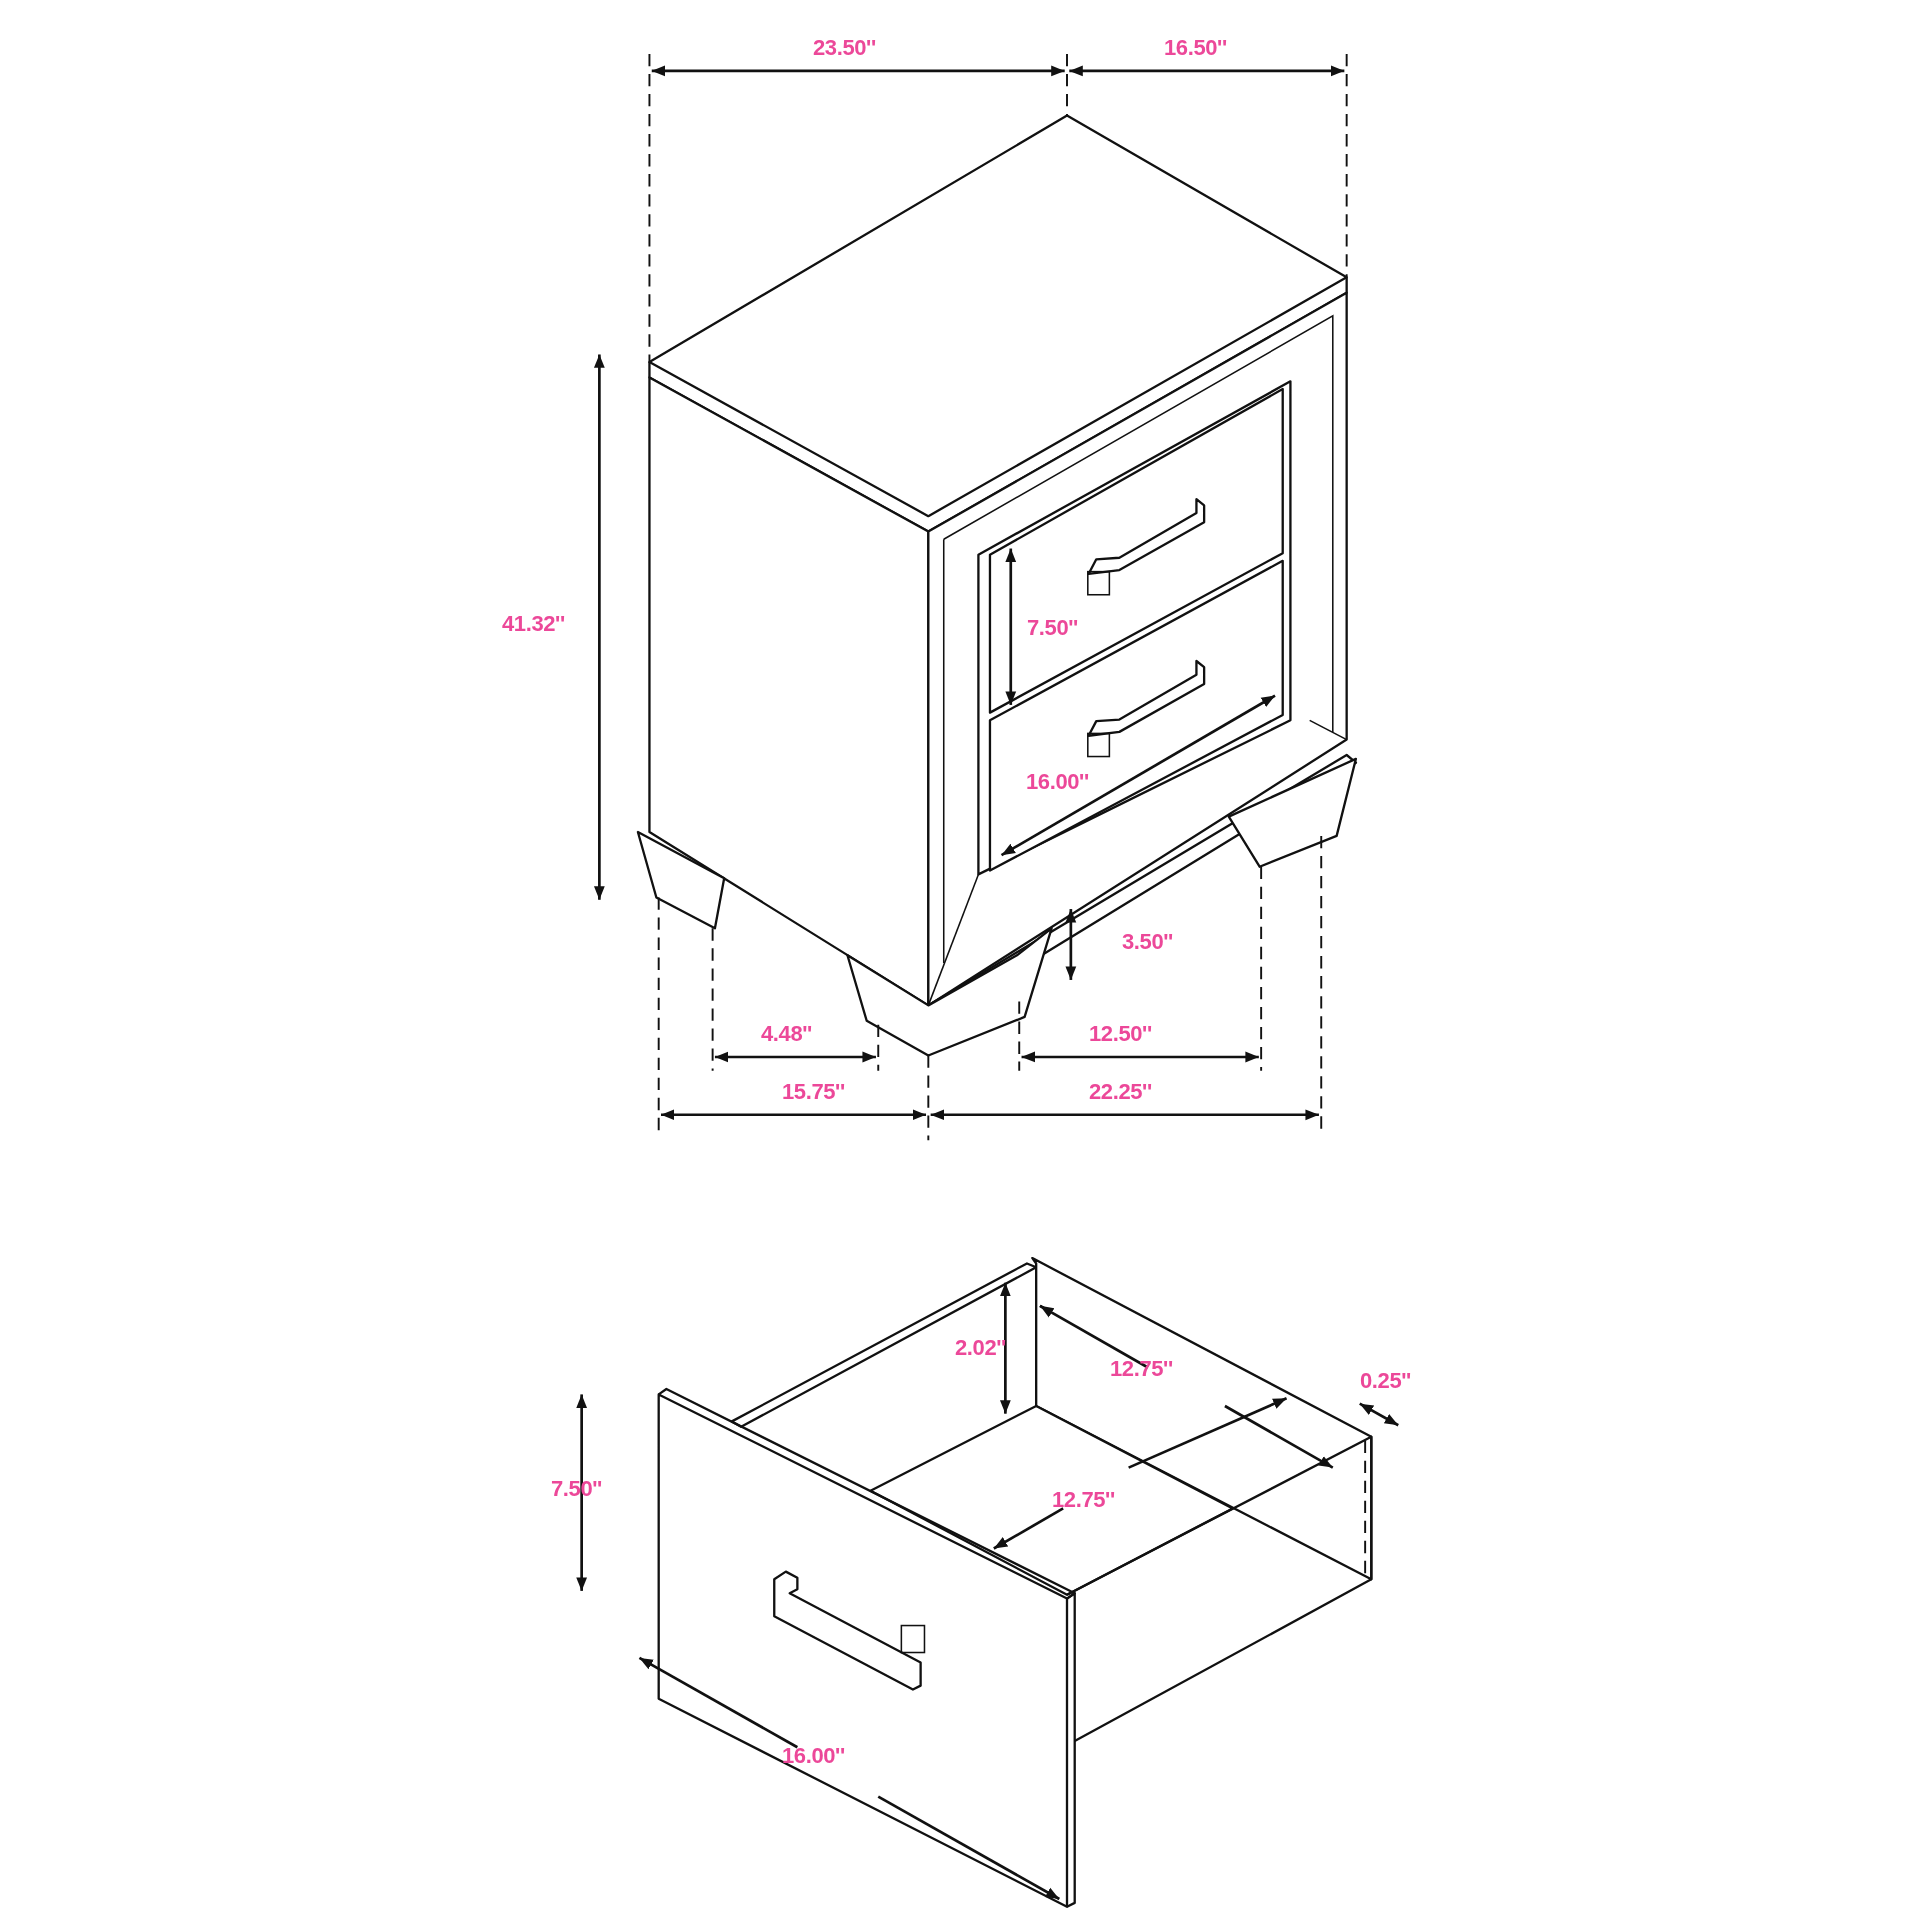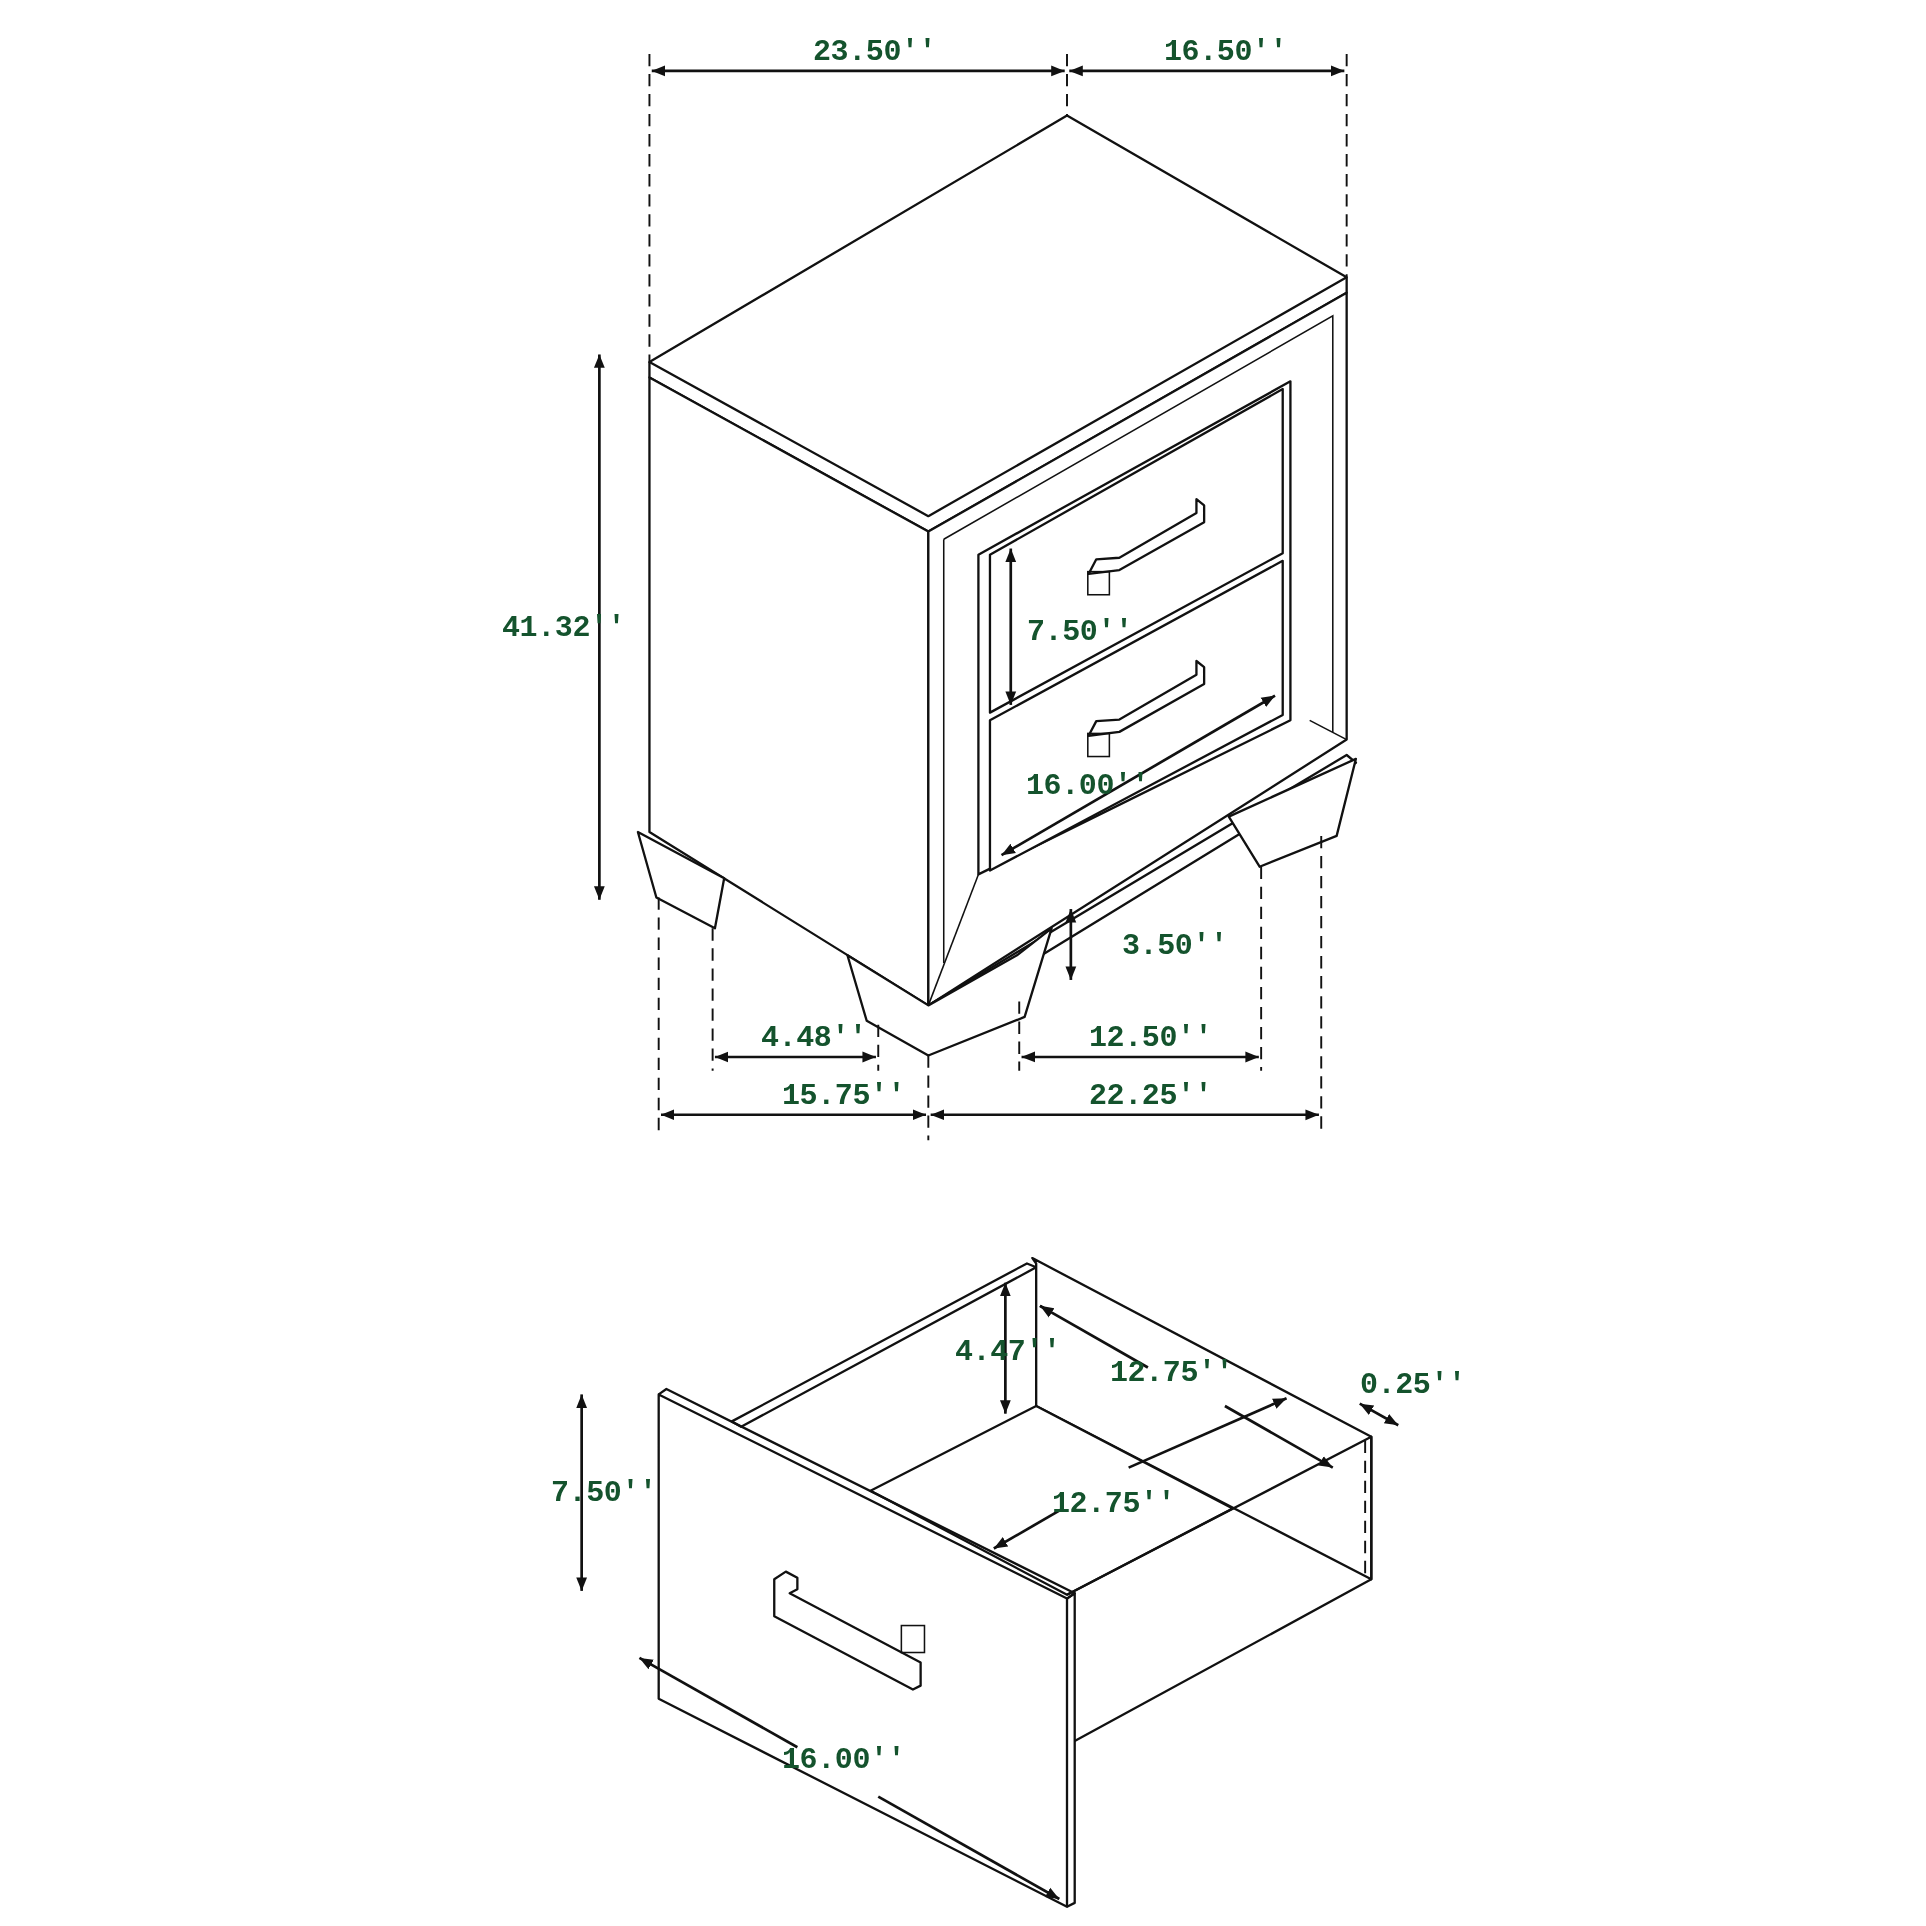--- a/index.html
+++ b/index.html
@@ -3,21 +3,21 @@
 <meta charset="utf-8">
 <style>
   html, body { margin: 0; padding: 0; background: #ffffff; }
   body { width: 1926px; height: 1926px; position: relative; overflow: hidden; font-family: "Liberation Sans", sans-serif; }
   svg { position: absolute; left: 0; top: 0; }
   .ln { stroke: #111; stroke-width: 3; fill: none; stroke-linejoin: round; }
   .lnf { stroke: #111; stroke-width: 3; fill: #fff; stroke-linejoin: round; }
   .thin { stroke: #111; stroke-width: 2; fill: none; }
   .dash { stroke: #111; stroke-width: 2.5; fill: none; stroke-dasharray: 16 10; }
   .dim { stroke: #111; stroke-width: 3.5; fill: none; }
-  .lbl { position: absolute; font-weight: bold; font-size: 30px; color: #14532d; white-space: nowrap; letter-spacing: -0.4px; font-family: Liberation Mono, monospace; }
+  .lbl { position: absolute; font-weight: bold; font-size: 22px; color: #ec4899; white-space: nowrap; letter-spacing: -0.4px; }
 </style>
 </head>
 <body>
 
 <svg width="1926" height="1926" viewBox="0 0 2500 2500">
   <defs>
     <marker id="ah" viewBox="0 0 10 10" refX="10" refY="5" markerWidth="5" markerHeight="5" orient="auto-start-reverse">
       <path d="M0,1 L10,5 L0,9 z" fill="#111"></path>
     </marker>
   </defs>
@@ -126,19 +126,19 @@
 <div class="lbl" style="left:1164px;top:35px;">16.50''</div>
 <div class="lbl" style="left:502px;top:611px;">41.32''</div>
 <div class="lbl" style="left:1027px;top:615px;">7.50''</div>
 <div class="lbl" style="left:1026px;top:769px;">16.00''</div>
 <div class="lbl" style="left:1086px;top:929px;margin-left:36px;">3.50''</div>
 <div class="lbl" style="left:761px;top:1021px;">4.48''</div>
 <div class="lbl" style="left:1089px;top:1021px;">12.50''</div>
 <div class="lbl" style="left:782px;top:1079px;">15.75''</div>
 <div class="lbl" style="left:1089px;top:1079px;">22.25''</div>
 
-<div class="lbl" style="left:955px;top:1335px;">4.47''</div>
+<div class="lbl" style="left:955px;top:1335px;">2.02''</div>
 <div class="lbl" style="left:1110px;top:1356px;">12.75''</div>
 <div class="lbl" style="left:1360px;top:1368px;">0.25''</div>
 <div class="lbl" style="left:1052px;top:1487px;">12.75''</div>
 <div class="lbl" style="left:551px;top:1476px;">7.50''</div>
 <div class="lbl" style="left:782px;top:1743px;">16.00''</div>
 
 
 </body></html>

